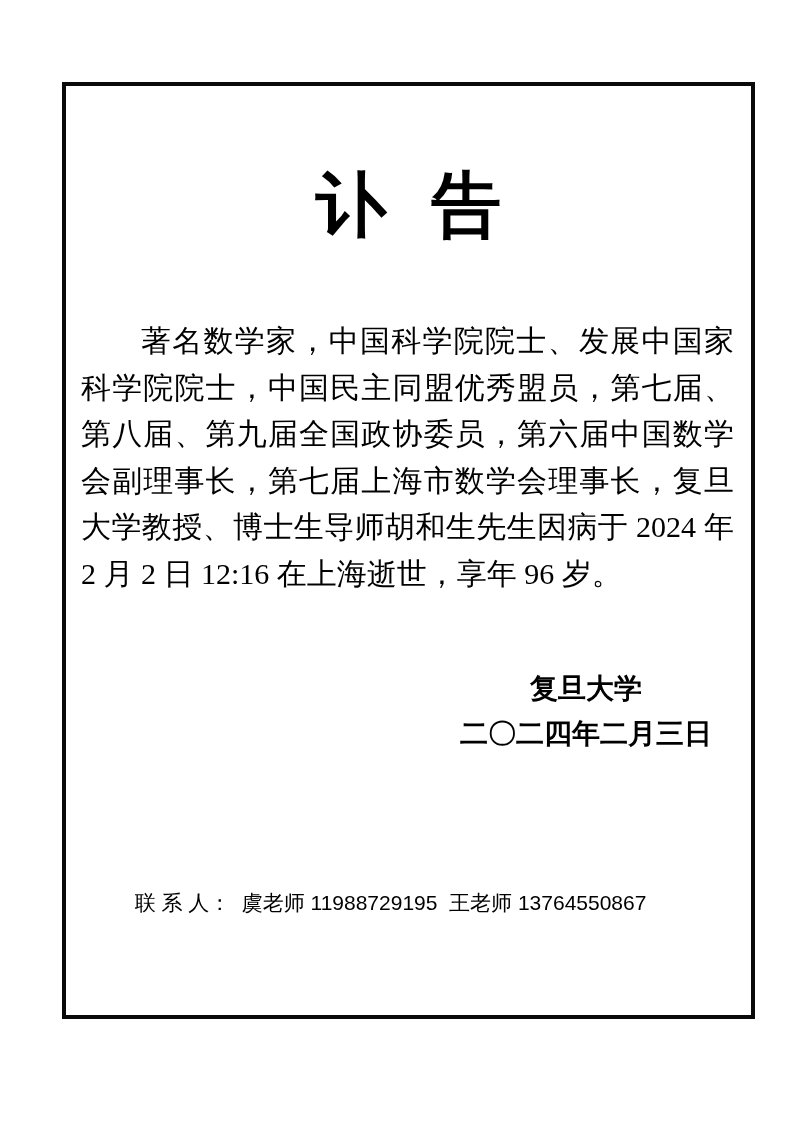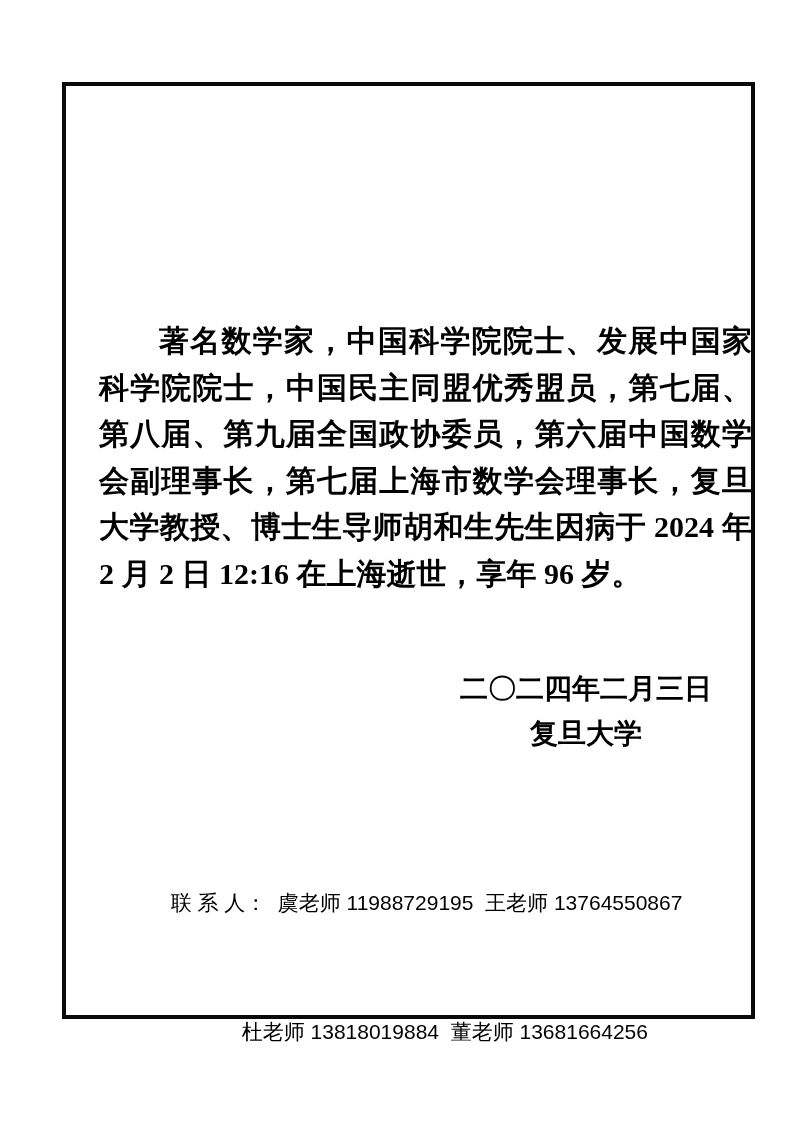--- a/index.html
+++ b/index.html
@@ -27,25 +27,25 @@
     font-size:70px;
     line-height:70px;
     font-weight:700;
     word-spacing:26px;
     font-family:"Liberation Sans",sans-serif;
     white-space:pre;
   }
 
   .body-text{
     position:absolute;
-    top:232px;left:33px;
+    top:232px;left:15px;
     width:653px;
     font-size:30px;
     line-height:46.5px;
-    font-weight:700;
+    font-weight:400;
     text-align:justify;
     font-family:"Liberation Serif","Liberation Sans",serif;
   }
   .body-text p{margin:0;text-indent:2em;}
 
   .signature{
     position:absolute;
     top:580px;right:0;
     width:330px;
     text-align:center;
@@ -62,46 +62,43 @@
     font-size:21px;
     line-height:43px;
     font-weight:400;
     font-family:"Liberation Sans",sans-serif;
   }
   .contacts .row{white-space:pre;}
   .contacts .label{
     display:inline-block;
     width:107px;
     white-space:pre;
-    margin-left:36px;
   }
   .contacts .indent{padding-left:107px;}
 </style>
 </head>
 <body>
 
 <div class="frame">
   <div class="inner">
 
+    <div class="title">讣 告</div>
 
     <div class="body-text">
       <p>著名数学家，中国科学院院士、发展中国家科学院院士，中国民主同盟优秀盟员，第七届、第八届、第九届全国政协委员，第六届中国数学会副理事长，第七届上海市数学会理事长，复旦大学教授、博士生导师胡和生先生因病于 2024 年 2 月 2 日 12:16 在上海逝世，享年 96 岁。</p>
     </div>
 
     <div class="signature">
+      <div>复旦大学</div>
       <div>二〇二四年二月三日</div>
-      <div>复旦大学</div>
     </div>
 
     <div class="contacts">
       <div class="row">
         <span class="label">联 系 人：</span><span>虞老师 11988729195  王老师 13764550867</span>
-      </div>
-      <div class="row indent">
-        <span>杜老师 13818019884  董老师 13681664256</span>
       </div>
       <div class="row">
         
       </div>
     </div>
 
   </div>
 </div>
 
 </body></html>

